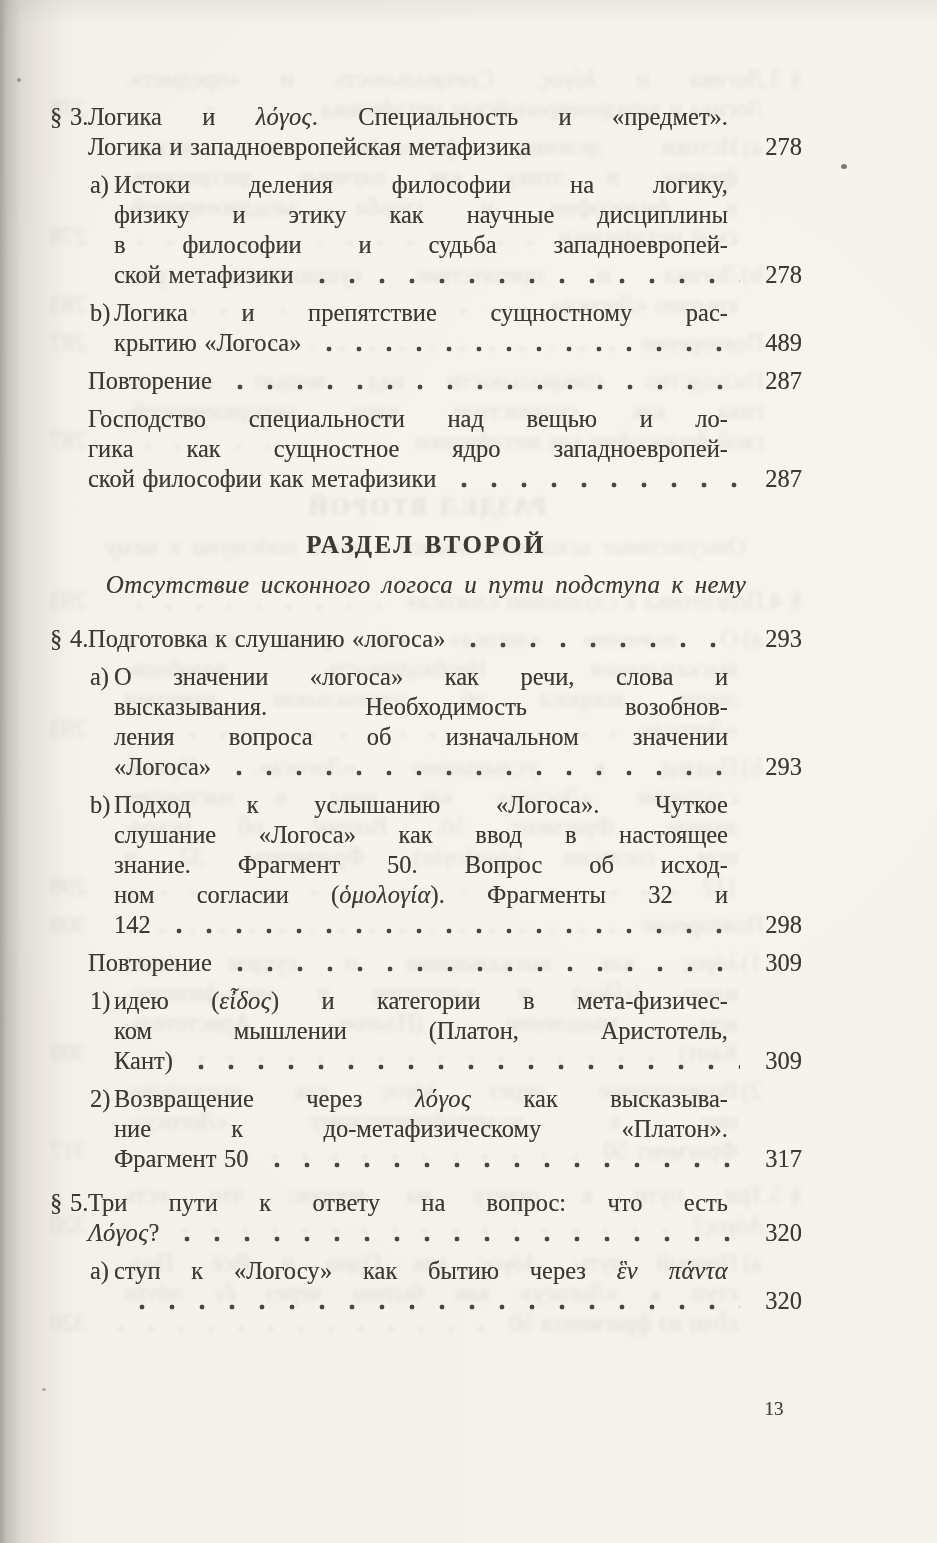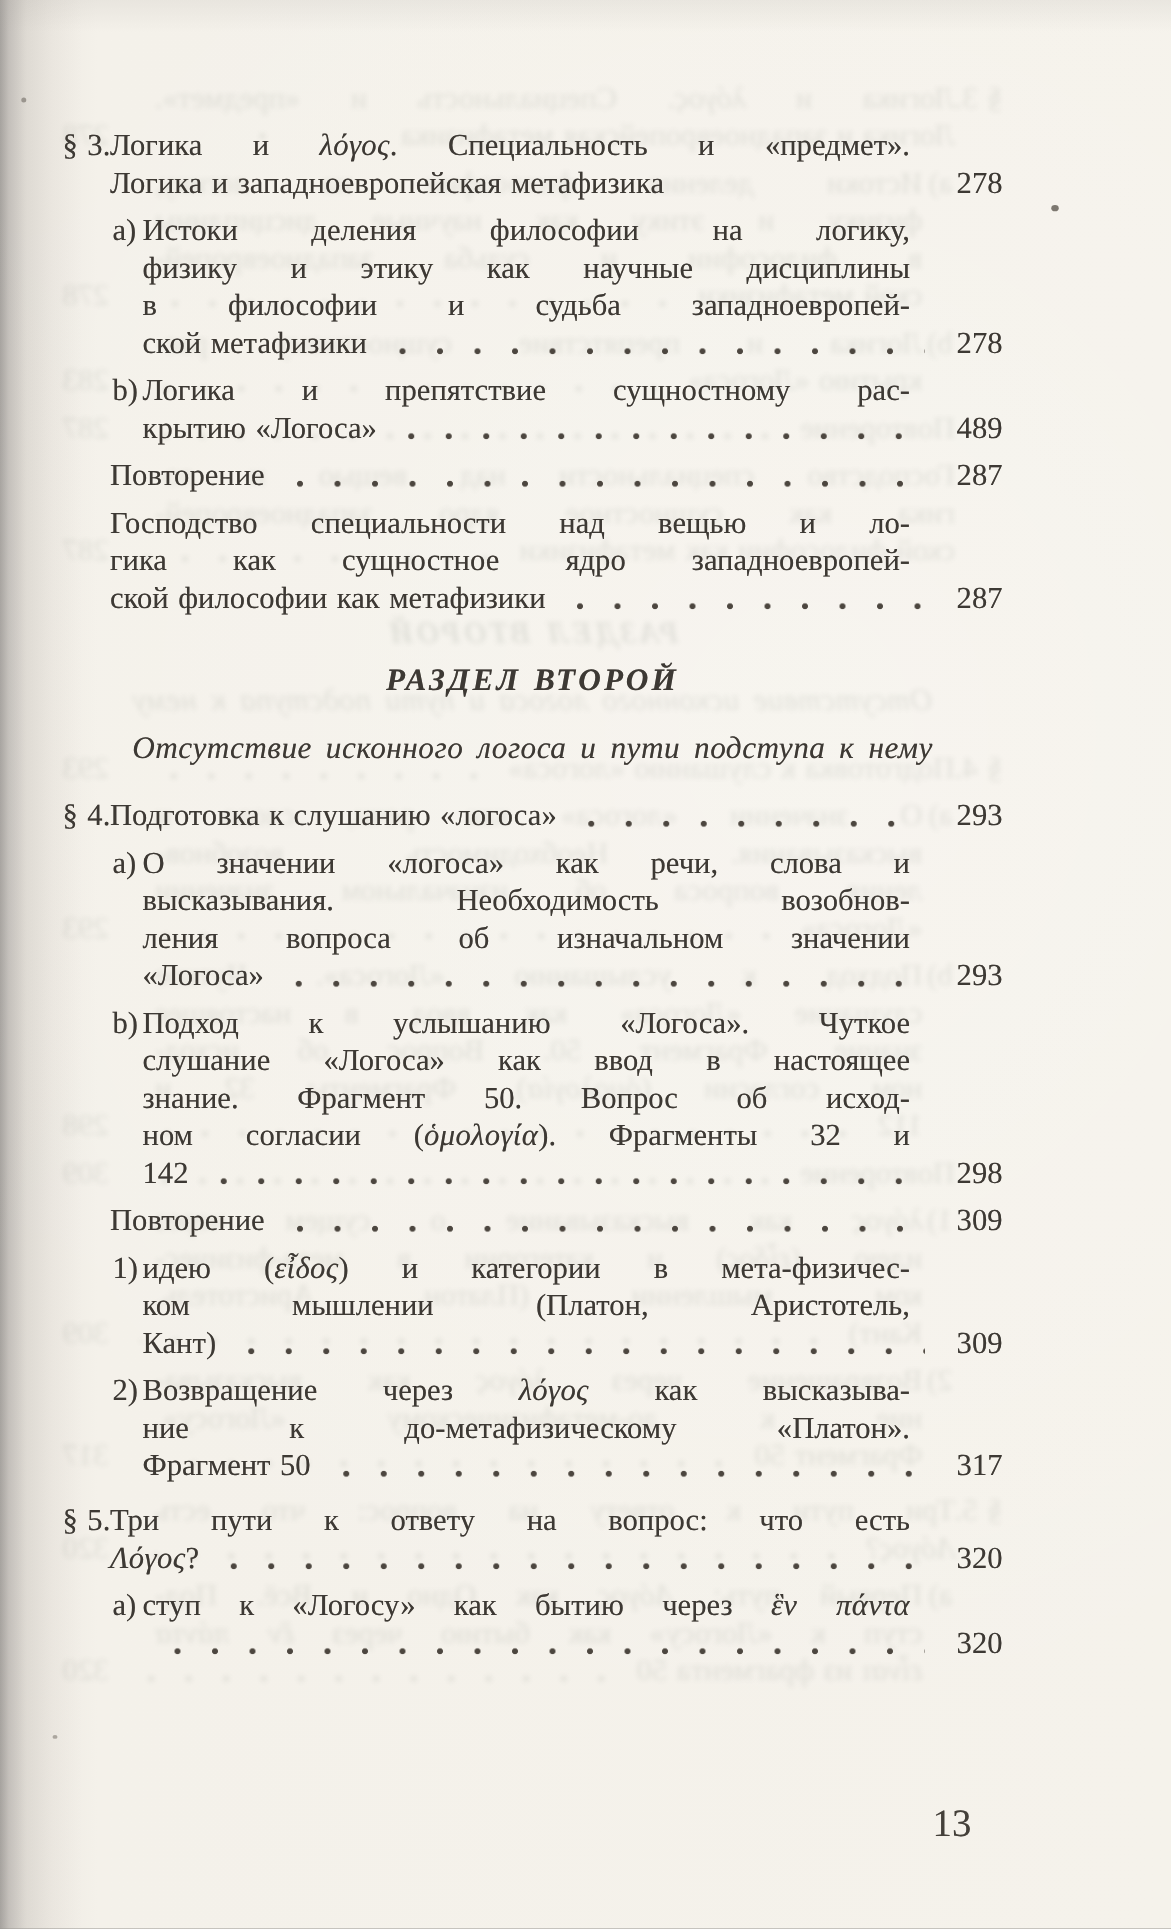--- a/index.html
+++ b/index.html
@@ -31,26 +31,26 @@
   .line.mid{text-align:justify;text-align-last:justify;padding-right:74px;}
   .line.final{display:flex;align-items:flex-start;}
   .line.final .txt{white-space:nowrap;}
   .leader{flex:1 1 auto;height:30px;margin:0 10px 0 13px;
     background-image:radial-gradient(circle, #4c463f 2.1px, rgba(0,0,0,0) 2.7px);
     background-size:30px 6px;background-repeat:repeat-x;
     background-position:left calc(100% - 6px);}
   .leader.blank{background:none;}
   .pageno{flex:0 0 auto;min-width:52px;text-align:right;}
   .heading-block{margin-top:28px;margin-bottom:10px;text-align:center;}
-  .heading-title{font-weight:bold;letter-spacing:2.5px;font-size:25px;line-height:30px;font-style:italic;}
-  .heading-subtitle{margin-top:24px;font-style:italic;font-size:25px;line-height:30px;
+  .heading-title{font-weight:bold;letter-spacing:2.5px;font-size:25px;line-height:30px;}
+  .heading-subtitle{margin-top:10px;font-style:italic;font-size:25px;line-height:30px;
     letter-spacing:.4px;word-spacing:4.5px;}
   .greek{font-style:italic;letter-spacing:.3px;}
-  .folio{position:absolute;left:746px;top:1444px;width:56px;text-align:left;
-    font-size:31px;line-height:30px;color:#44403a;text-shadow:0 0 .45px rgba(62,56,50,.5);}
+  .folio{position:absolute;left:746px;top:1394px;width:56px;text-align:center;
+    font-size:19px;line-height:30px;color:#44403a;text-shadow:0 0 .45px rgba(62,56,50,.5);}
   #ghost-layer{position:absolute;left:50px;top:58px;width:752px;
     transform:scaleX(-1);filter:blur(2.1px);opacity:.12;color:#5f6a5e;
     pointer-events:none;user-select:none;}
   #ghost-layer .leader{background-image:radial-gradient(circle, #5f6a5e 2.1px, rgba(0,0,0,0) 2.7px);}
   .speck{position:absolute;border-radius:50%;pointer-events:none;}
   .speck.s1{left:841px;top:164px;width:6px;height:5px;background:#7d7870;filter:blur(.4px);}
   .speck.s2{left:17px;top:78px;width:4px;height:4px;background:#9a958e;filter:blur(.5px);}
   .speck.s3{left:42px;top:1388px;width:4px;height:3px;background:#aba69e;filter:blur(.5px);}
 </style>
 </head>

